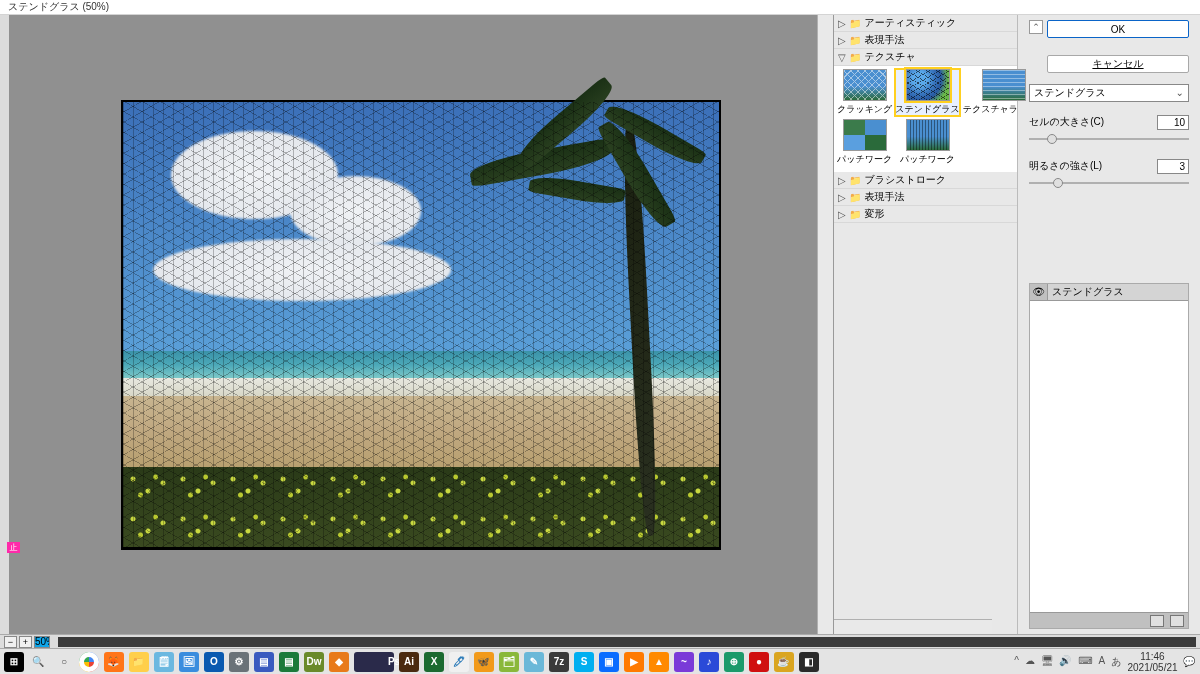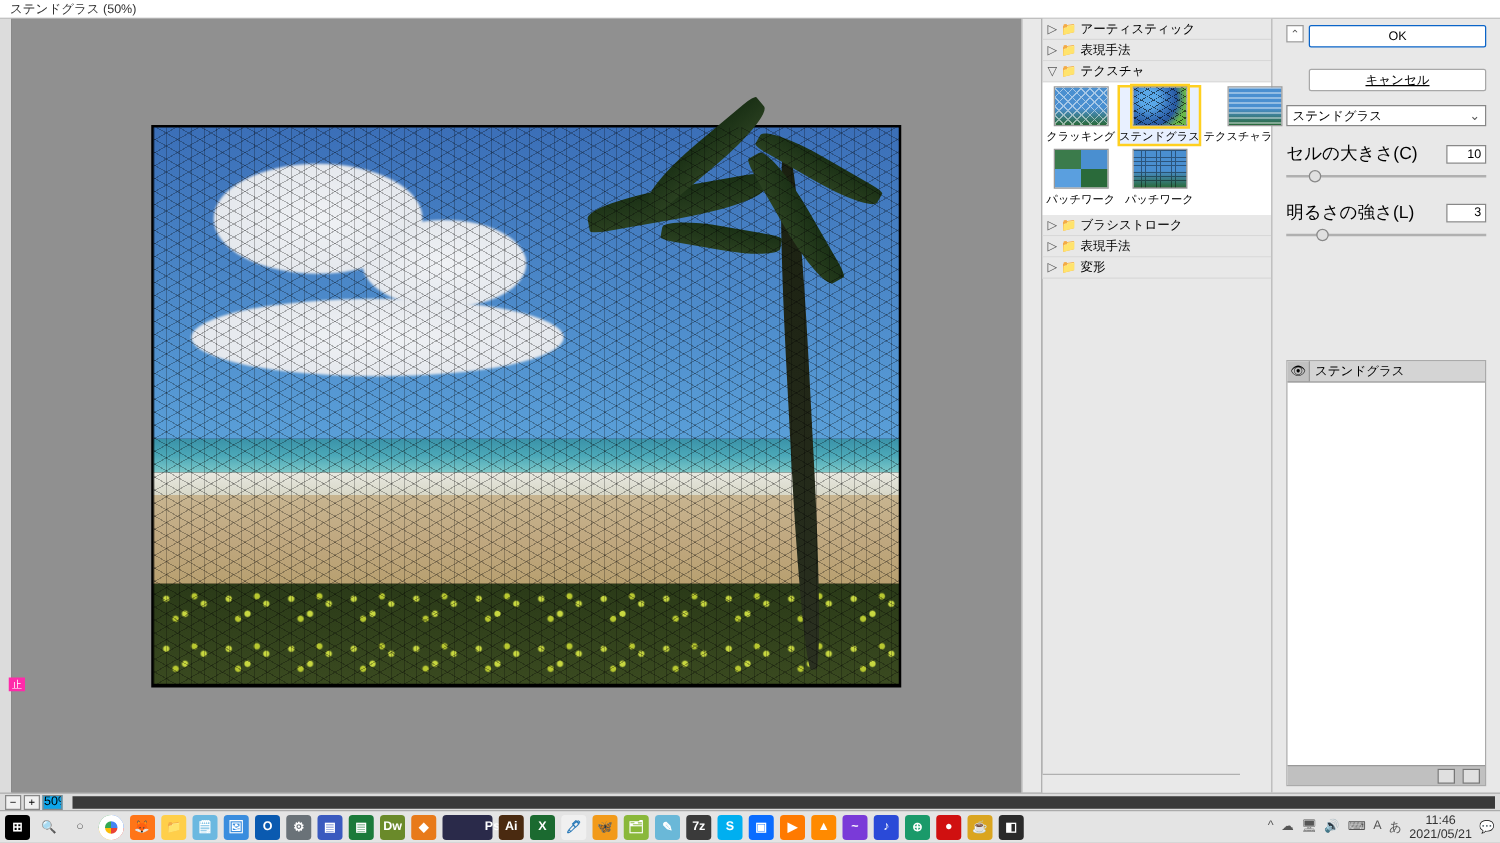--- a/index.html
+++ b/index.html
@@ -59,21 +59,21 @@
 .controls { flex:1; background:#e8e8e8; border-left:1px solid #bbb; display:flex; flex-direction:column; padding:5px 11px; gap:3px;}
 .topbtns{display:flex;align-items:flex-start;gap:4px;}
 .expand{width:14px;height:14px;border:1px solid #999;background:#fff;display:flex;align-items:center;justify-content:center;color:#555;font-size:9px;cursor:pointer;}
 .btncol{flex:1;display:flex;flex-direction:column;gap:17px;}
 .btn { height:18px; border:1px solid #0a64c8; background:#fff; display:flex; align-items:center; justify-content:center; cursor:pointer; border-radius:2px;}
 .btn.cancel{border-color:#a8a8a8;text-decoration:underline;}
 .dropdown { height:18px; border:1px solid #888; background:#fff; display:flex; align-items:center; padding:0 4px; margin-top:8px; cursor:pointer;}
 .dropdown .dd-arrow{margin-left:auto;color:#555;}
 .param { margin-top:10px; }
 .param-row { display:flex; align-items:center; }
-.param-label { flex:1; font-size:14px;}
+.param-label { flex:1; font-size:10px;}
 .param-input { width:32px; height:15px; border:1px solid #888; background:#fff; text-align:right; padding:0 3px;}
 .slider { height:14px; position:relative; margin-top:2px;}
 .slider::before{content:"";position:absolute;left:0;right:0;top:6px;height:2px;background:#b0b0b0;}
 .slider-thumb{position:absolute;top:2px;width:10px;height:10px;background:#e0e0e0;border:1px solid #888;border-radius:50%;}
 
 
 .stack { margin-top:90px; border:1px solid #aaa; background:#fff; height:352px; display:flex; flex-direction:column;}
 .stack-head{display:flex;height:17px;background:#c0c0c0;border-bottom:1px solid #999;}
 .eye{width:18px;height:100%;border-right:1px solid #999;display:flex;align-items:center;justify-content:center;}
 .stack-title{display:flex;align-items:center;padding:0 4px;background:#d4d4d4;flex:1;font-size:10px;}

